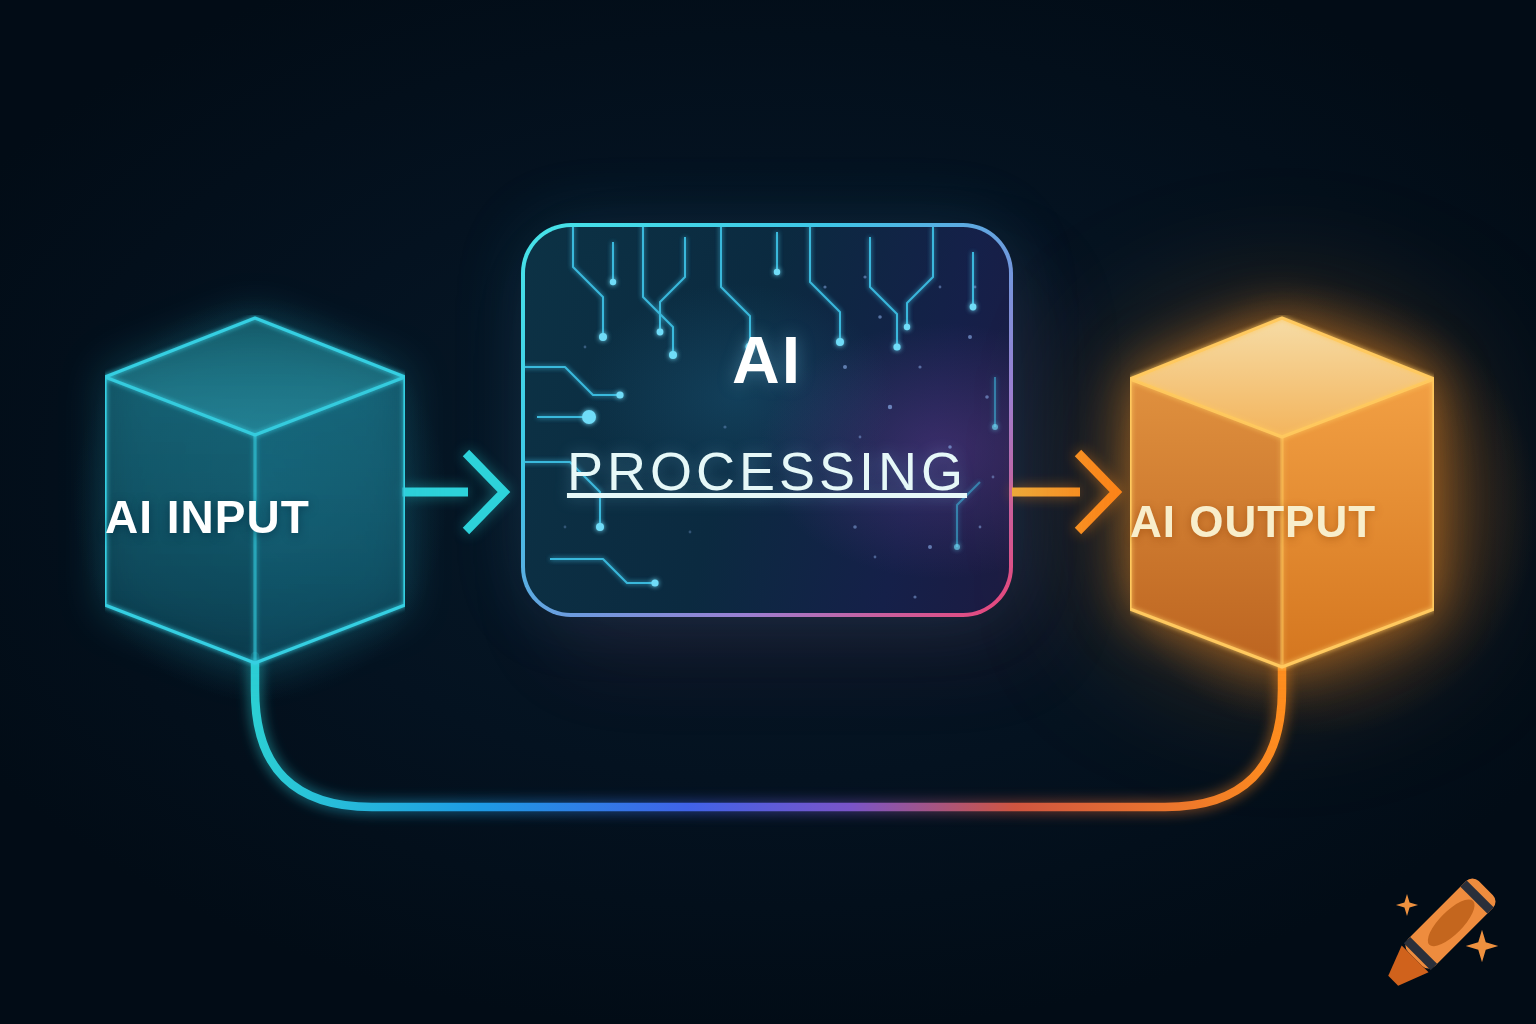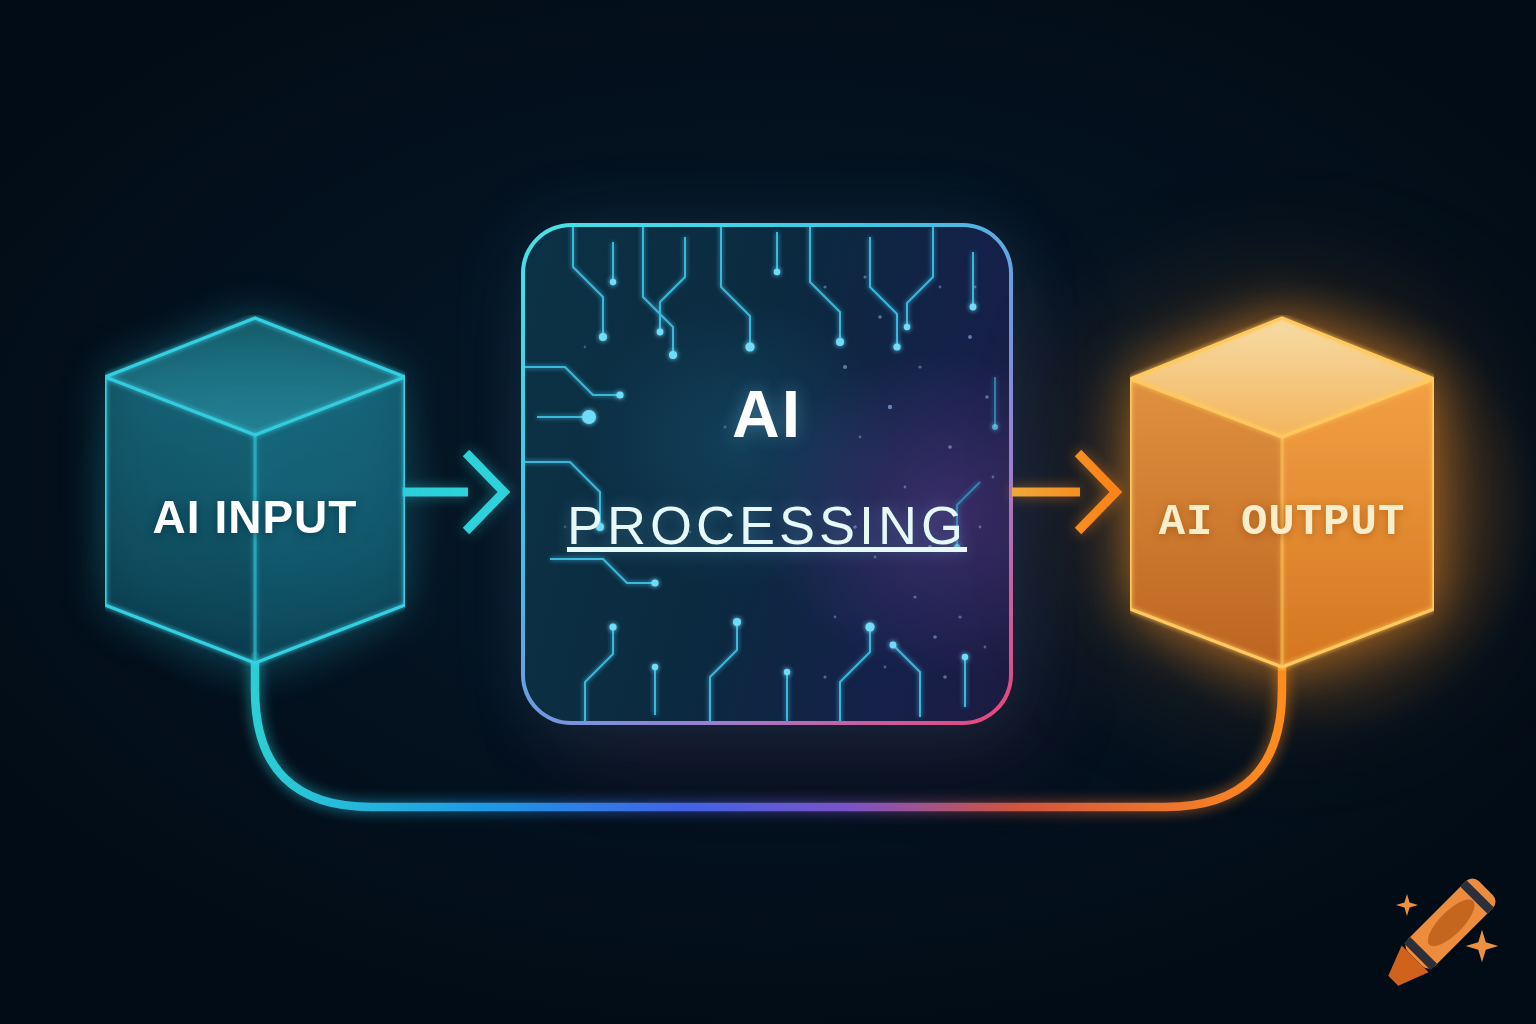--- a/index.html
+++ b/index.html
@@ -8,41 +8,41 @@
     background:radial-gradient(60% 55% at 50% 46%, #071a29 0%, #041220 55%, #020c16 100%);
     font-family:"Liberation Sans", sans-serif;
   }
   .abs{position:absolute;}
   
   .glow-input{left:10px;top:230px;width:500px;height:540px;
     background:radial-gradient(closest-side, rgba(28,140,165,0.30), rgba(28,140,165,0.10) 55%, transparent 75%);}
   .glow-output{left:1040px;top:220px;width:560px;height:580px;
     background:radial-gradient(closest-side, rgba(244,140,40,0.38), rgba(244,140,40,0.12) 55%, transparent 78%);}
   
-  .proc-border{left:521px;top:223px;width:492px;height:502px;border-radius:50px;box-sizing:border-box;padding:4px;
+  .proc-border{left:521px;top:223px;width:492px;height:394px;border-radius:50px;box-sizing:border-box;padding:4px;
     background:linear-gradient(140deg,#48e4e8 0%,#3ec6e6 32%,#6f9ade 55%,#9b7fd2 72%,#c95f9e 86%,#ea4478 100%);
     box-shadow:0 0 70px rgba(45,170,210,0.16), 30px 40px 90px rgba(215,60,120,0.10);text-align:right;}
   .proc-inner{position:relative;width:100%;height:100%;border-radius:46px;overflow:hidden;
     background:
       radial-gradient(52% 46% at 86% 58%, rgba(118,68,160,0.38), transparent 72%),
       radial-gradient(46% 42% at 44% 44%, rgba(38,118,158,0.28), transparent 70%),
       linear-gradient(105deg,#0c3245 0%,#0b2a40 45%,#152049 78%,#1c1b42 100%);}
   .proc-inner svg{position:absolute;inset:0;}
   .proc-labels{position:absolute;inset:0;display:flex;flex-direction:column;align-items:center;justify-content:center;
     gap:42px;transform:translateY(-8px);pointer-events:none;}
   .proc-line1{font-size:66px;font-weight:bold;color:#ffffff;letter-spacing:2px;text-shadow:0 0 18px rgba(140,220,255,0.35);}
   .proc-line2{font-size:54px;font-weight:normal;color:#e6f8f8;letter-spacing:4px;text-shadow:0 0 16px rgba(140,220,255,0.30);text-decoration:underline;}
   
   .cube-input-svg{left:105px;top:315px;filter:drop-shadow(0 0 22px rgba(40,190,215,0.35));}
   .cube-output-svg{left:1130px;top:315px;filter:drop-shadow(0 0 26px rgba(247,142,32,0.55)) drop-shadow(0 0 70px rgba(247,142,32,0.30));}
-  .cube-label{text-align:center;font-weight:bold;pointer-events:none;}
+  .cube-label{text-align:left;font-weight:bold;pointer-events:none;}
   .label-input{left:105px;top:490px;width:300px;font-size:46px;color:#ffffff;letter-spacing:1px;
     text-shadow:0 2px 10px rgba(0,40,60,0.55);}
   .label-output{left:1130px;top:497px;width:304px;font-size:44px;color:#f8eecb;letter-spacing:1px;
-    text-shadow:0 2px 8px rgba(140,60,0,0.45);font-family:Liberation Mono, monospace;}
+    text-shadow:0 2px 8px rgba(140,60,0,0.45);}
   .arrow1-svg{left:402px;top:444px;filter:drop-shadow(0 0 7px rgba(45,210,216,0.45));}
   .arrow2-svg{left:1012px;top:444px;filter:drop-shadow(0 0 7px rgba(255,140,30,0.5));}
   .loop-svg{left:0;top:0;}
   .logo-svg{left:1352px;top:858px;}
 </style>
 </head>
 <body>
 
 <div class="stage">
 

